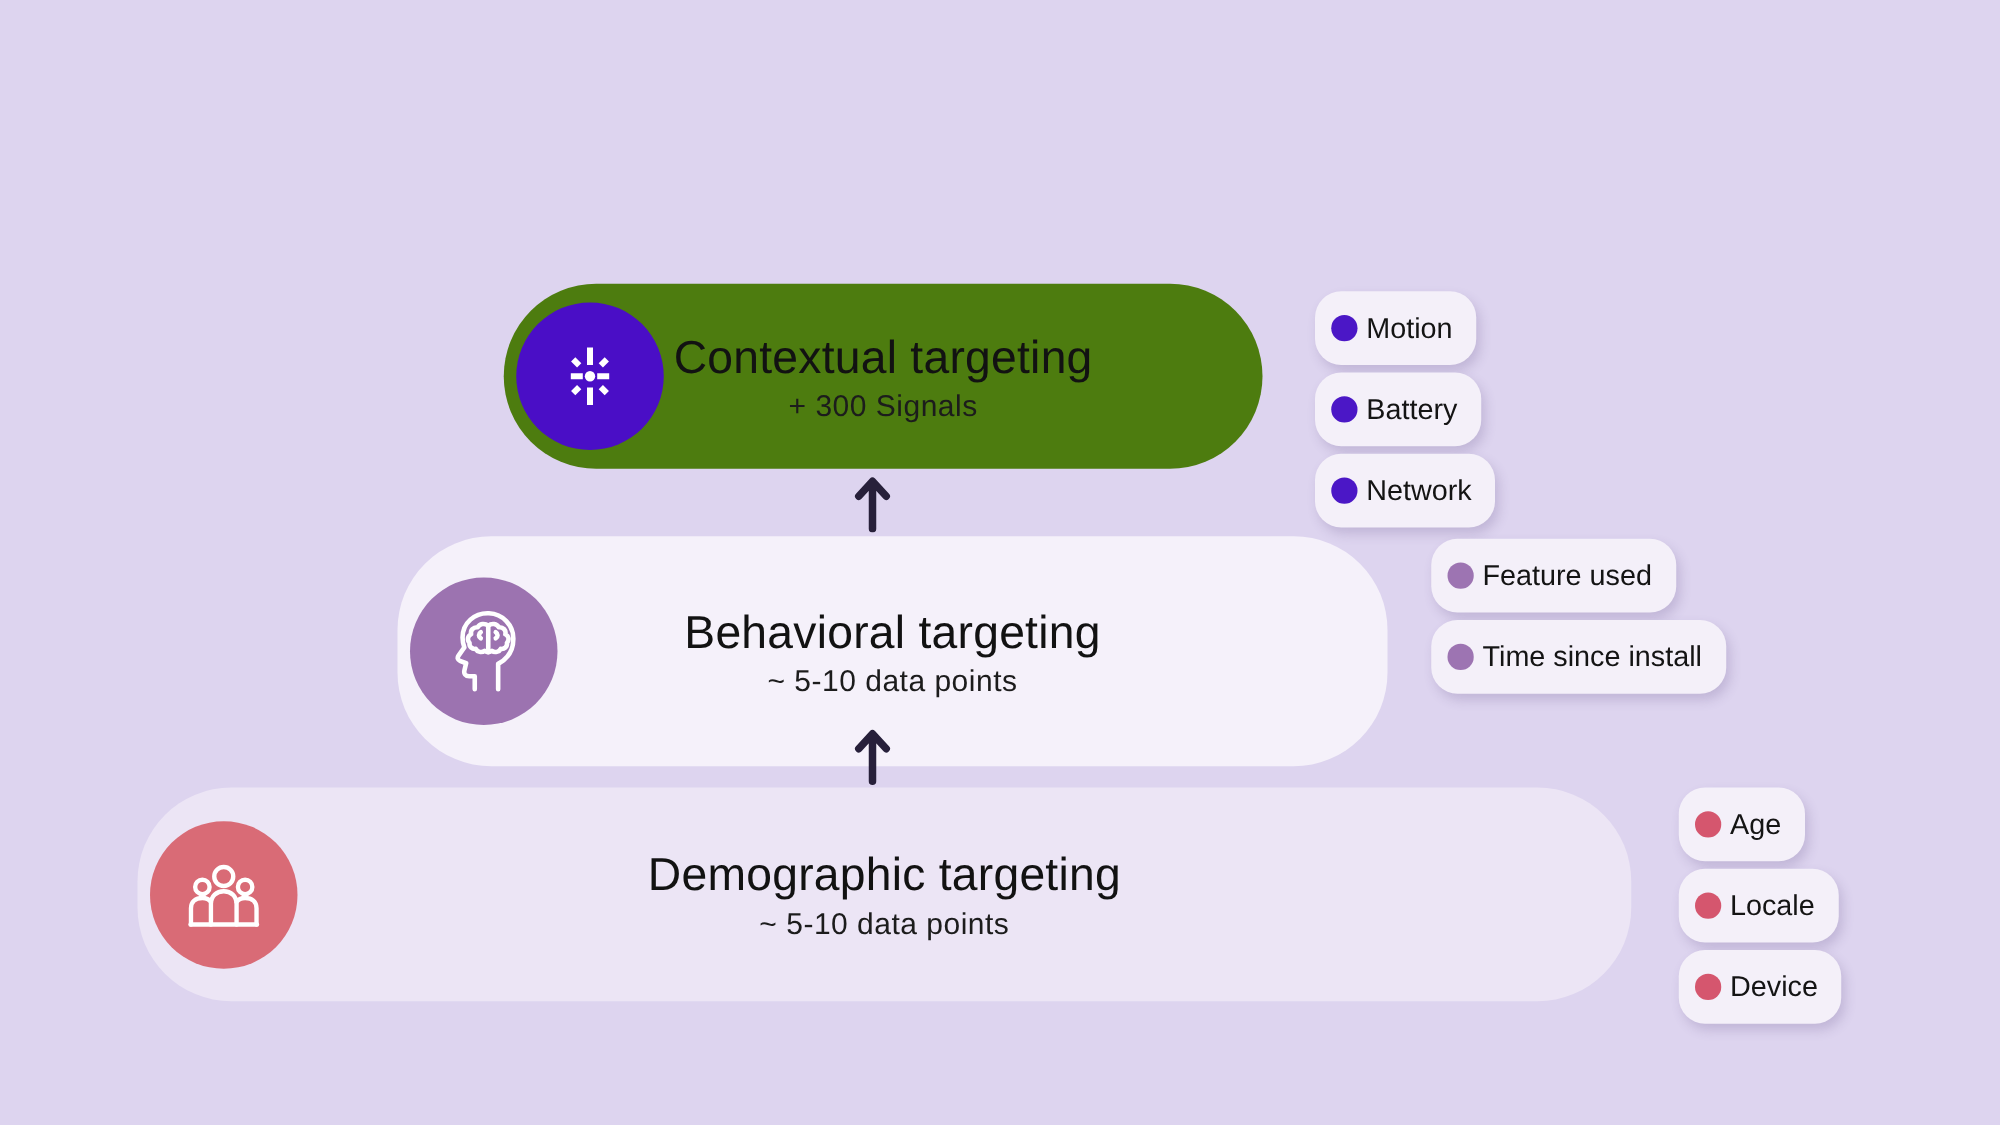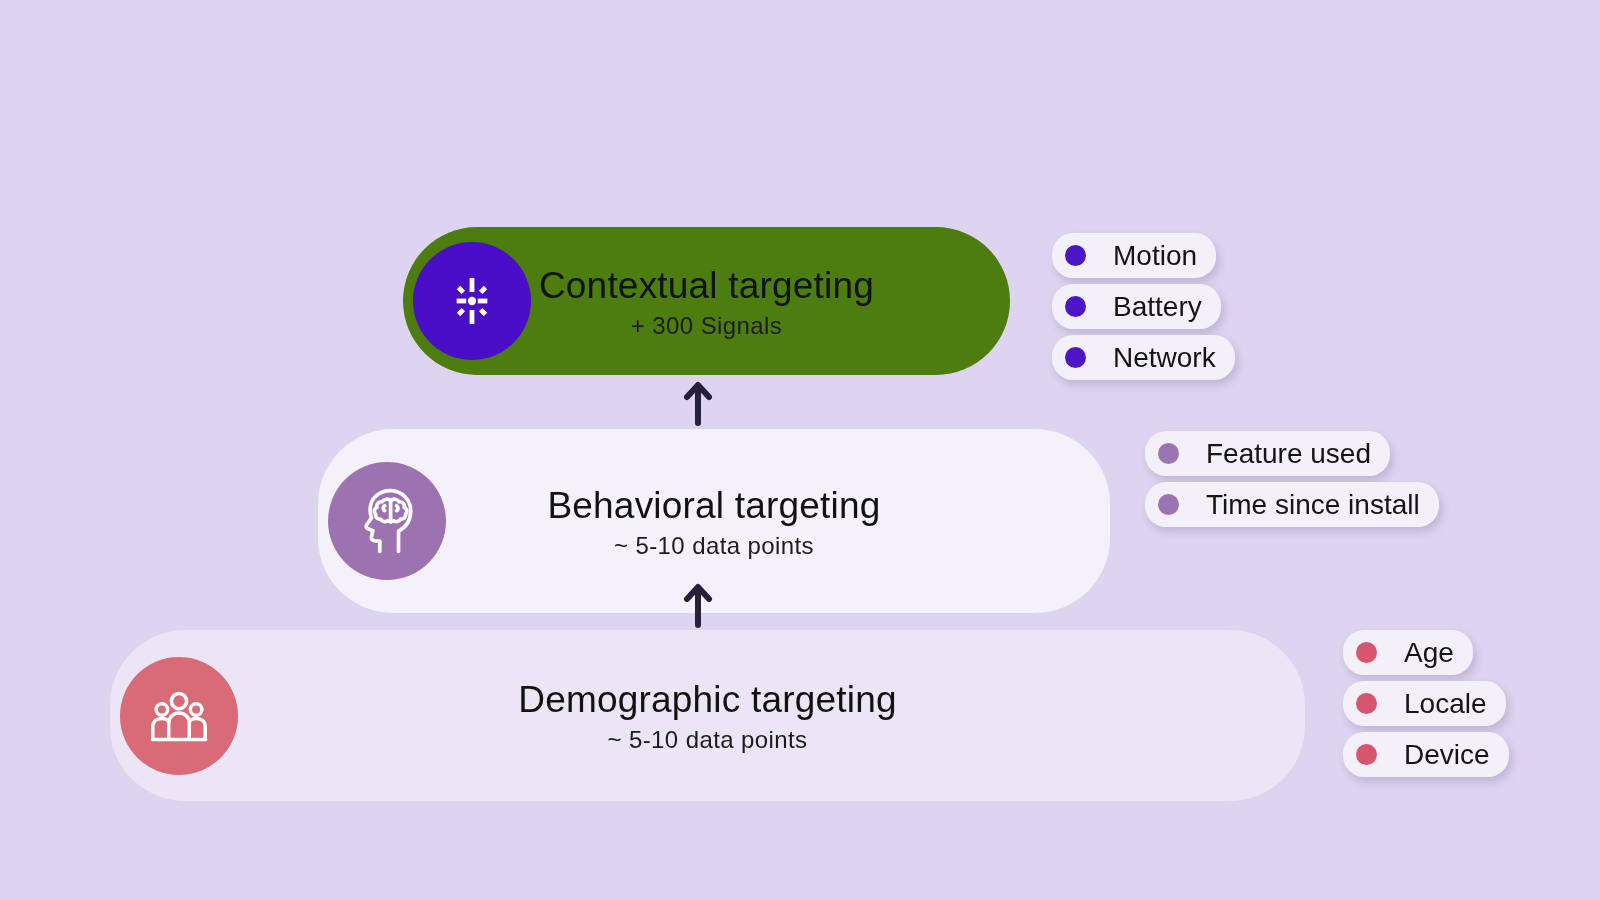--- a/index.html
+++ b/index.html
@@ -31,24 +31,24 @@
     gap:10px; padding-top:2px;
   }
   .pill-title{font-size:37px; font-weight:500; line-height:1; letter-spacing:0.2px;}
   .pill-subtitle{font-size:24px; font-weight:400; line-height:1; letter-spacing:0.4px; color:#1c1c1c;}
 
   .tags{position:absolute; display:flex; flex-direction:column; gap:6px; align-items:flex-start;}
   .tags-contextual{left:1052px; top:233px;}
   .tags-behavioral{left:1145px; top:431px;}
   .tags-demographic{left:1343px; top:630px;}
   .tag{
-    height:45px; border-radius:21px; background:#f4f0f9;
-    display:flex; align-items:center; gap:27px; padding:0 19px 0 13px;
+    height:59px; border-radius:21px; background:#f4f0f9;
+    display:flex; align-items:center; gap:7px; padding:0 19px 0 13px;
     box-shadow:3px 5px 9px rgba(80,60,120,0.20);
-    font-size:28px; white-space:nowrap; color:#141414;
+    font-size:23px; white-space:nowrap; color:#141414;
   }
   .dot{width:21px; height:21px; border-radius:50%; flex:0 0 auto;}
 
   .up-arrow{position:absolute; width:32px; height:46px;}
   .arrow-1{left:682px; top:380px;}
   .arrow-2{left:682px; top:582px;}
 </style>
 </head>
 <body>
 

